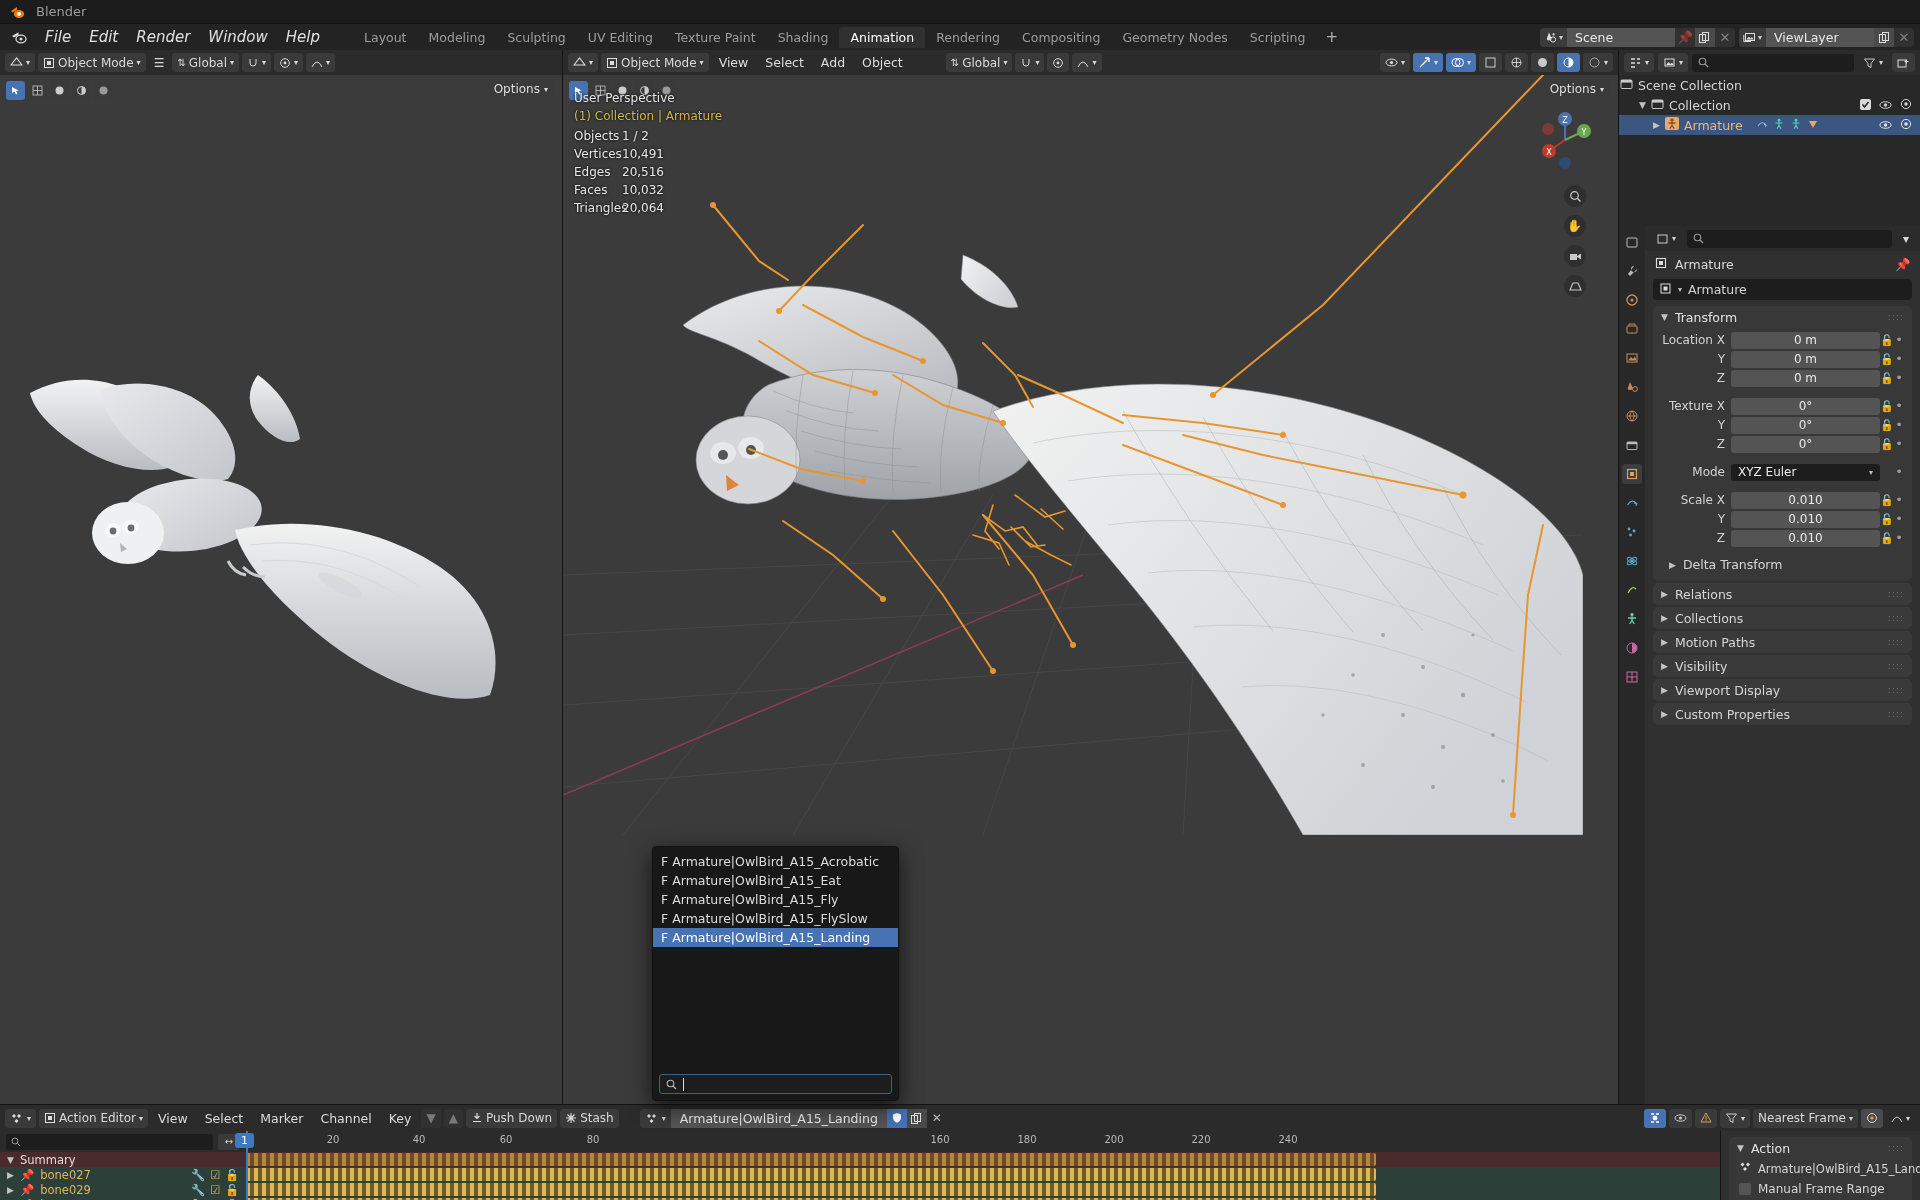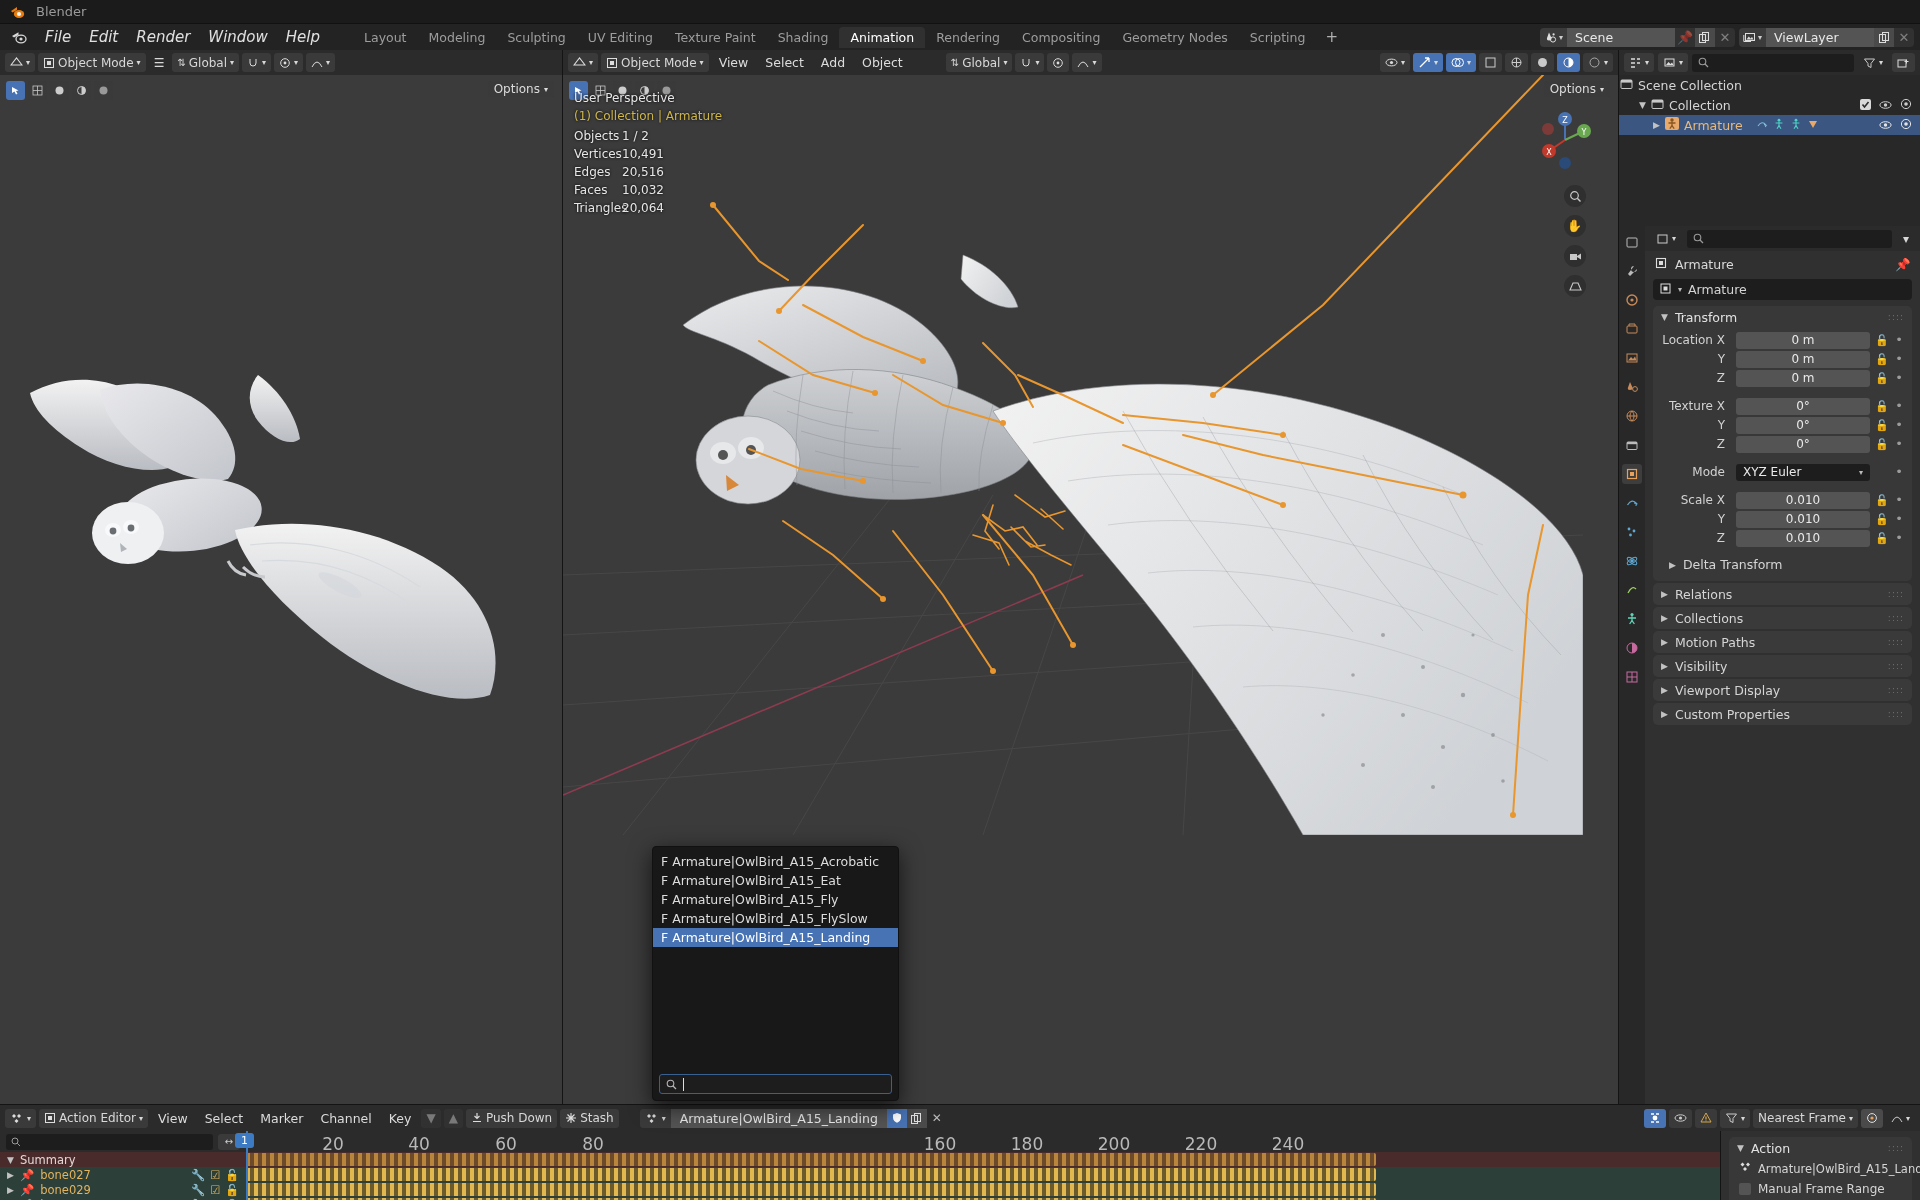--- a/index.html
+++ b/index.html
@@ -86,21 +86,21 @@
   .ptab.active { background:#3d3d3d; }
   .props-body { flex:1; padding:0; overflow:hidden; }
   .props-top { height:25px; background:#2b2b2b; display:flex; align-items:center; gap:6px; padding:0 6px; }
   .bread { height:26px; display:flex; align-items:center; gap:7px; padding:0 9px; font-size:12.5px; color:#dadada;}
   .id-row { margin:2px 8px 6px 8px; height:21px; background:#1d1d1d; border-radius:4px;
             display:flex; align-items:center; gap:6px; padding:0 6px; font-size:12.5px; }
   .panel { margin:2px 8px; background:#383838; border-radius:5px; }
   .panel-head { height:22px; display:flex; align-items:center; gap:7px; padding:0 8px;
                 font-size:12.5px; color:#e2e2e2; }
   .panel-head .grip { margin-left:auto; color:#6d6d6d; letter-spacing:1px; font-size:9px;}
-  .prop-row { display:flex; align-items:center; height:18px; margin:1px 8px 1px 0; gap:5px; }
+  .prop-row { display:flex; align-items:center; height:18px; margin:1px 8px 1px 0; }
   .prop-label { width:78px; text-align:right; font-size:12px; color:#d2d2d2; padding-right:6px; }
   .prop-field { flex:1; height:17px; background:#545454; border-radius:3px; color:#e9e9e9;
                 font-size:12px; display:flex; align-items:center; justify-content:center; }
   .prop-field.dark { background:#1d1d1d; justify-content:space-between; padding:0 7px; }
   .lockico { width:14px; color:#b5b5b5; font-size:11px; text-align:center; }
   .dotico { width:10px; color:#9c9c9c; font-size:13px; text-align:center; line-height:10px;}
   .subpanel { margin:2px 8px; background:#3a3a3a; border-radius:5px; height:22px;
               display:flex; align-items:center; gap:7px; padding:0 8px; font-size:12.5px; }
   .subpanel .grip { margin-left:auto; color:#6d6d6d; letter-spacing:1px; font-size:9px;}
   .tri { color:#c2c2c2; font-size:9px; display:inline-block; }
@@ -112,21 +112,21 @@
   .ch-col { width:246px; background:#2b2b2b; position:relative; }
   .ch-search { height:21px; display:flex; align-items:center; gap:5px; padding:0 6px; background:#2b2b2b;}
   .ch-searchin { flex:1; height:16px; background:#1d1d1d; border-radius:3px; display:flex;align-items:center;
                  padding:0 5px;}
   .ch-row { height:15px; display:flex; align-items:center; gap:6px; padding-left:7px; font-size:11.5px; }
   .ch-row.summary { background:#4a2b2b; color:#e6d6d6; }
   .ch-row.bone { background:#2c3f38; color:#e3b35e; }
   .ch-icons { margin-left:auto; display:flex; gap:5px; padding-right:6px; align-items:center; }
   .keys-col { flex:1; position:relative; background:#3c3c3c; }
   .ruler { height:21px; background:#2b2b2b; position:relative; }
-  .tick { position:absolute; top:3px; font-size:17px; color:#b9b9b9; transform:translateX(-50%); }
+  .tick { position:absolute; top:3px; font-size:10px; color:#b9b9b9; transform:translateX(-50%); }
   .kbar { position:absolute; height:13px; border-radius:2px; }
   .kbar.sum { background:#6d4b2a; }
   .kbar.bone { background:#6b5a2c; }
   .playhead { position:absolute; top:0; bottom:0; width:2px; background:#3d7ac4; }
   .playhead .lbl { position:absolute; top:2px; left:-11px; background:#3d7ac4; color:#fff;
                    font-size:11px; padding:1px 6px; border-radius:3px; }
 
   
   .dd { position:absolute; left:652px; top:846px; width:247px; background:#181818;
         border:1px solid #111; border-radius:4px; z-index:40; padding:5px 0 0 0; box-shadow:0 6px 22px #000a;}

